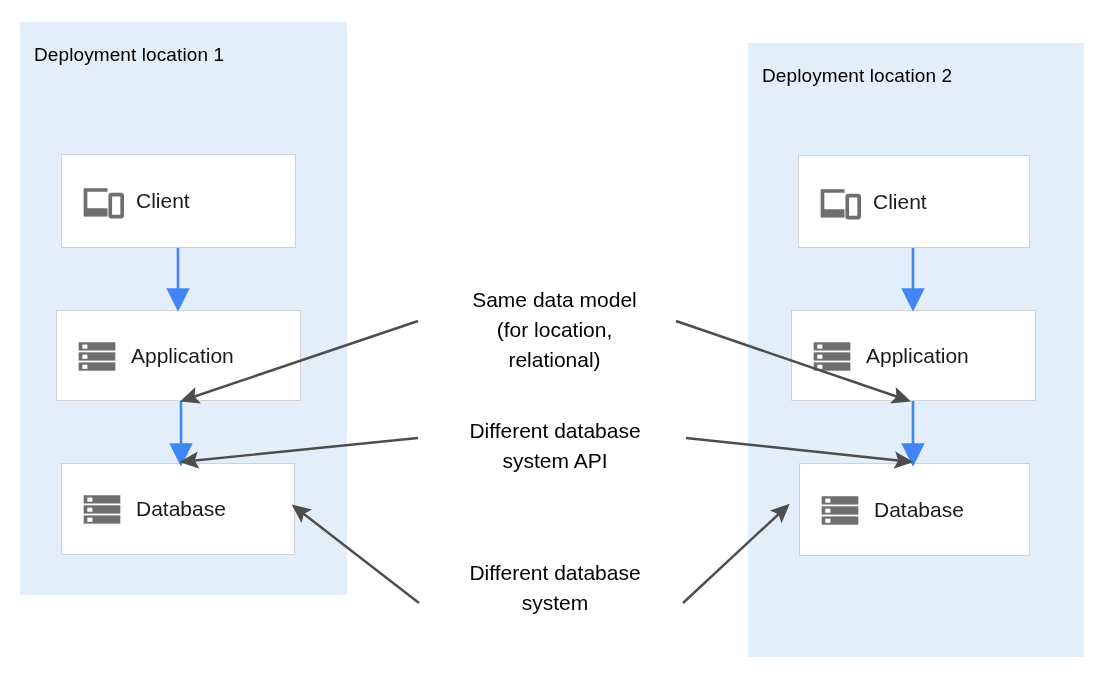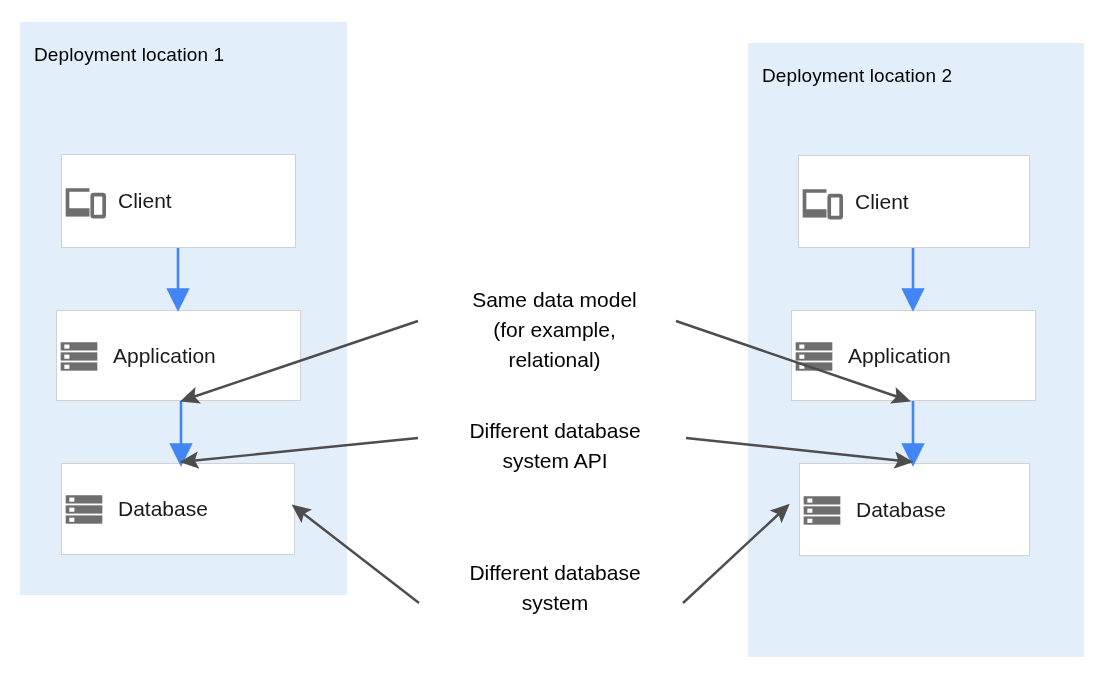--- a/index.html
+++ b/index.html
@@ -37,20 +37,21 @@
   }
 
   
   .node {
     position: absolute;
     background: #ffffff;
     border: 1px solid #d2d2d2;
     box-sizing: border-box;
     display: flex;
     align-items: center;
+    padding-left: 18px;
   }
   .node-icon {
     width: 44px;
     height: 44px;
     flex: 0 0 44px;
     margin-right: 12px;
     display: block;
   }
   .node-label {
     font-size: 21px;
@@ -189,21 +190,21 @@
     <line x1="676" y1="321" x2="901" y2="398" stroke="#4d4d4d" stroke-width="2.4" marker-end="url(#gray-head)"></line>
 
     <line x1="418" y1="438" x2="190" y2="461" stroke="#4d4d4d" stroke-width="2.4" marker-end="url(#gray-head)"></line>
     <line x1="686" y1="438" x2="903" y2="461" stroke="#4d4d4d" stroke-width="2.4" marker-end="url(#gray-head)"></line>
 
     <line x1="419" y1="603" x2="300" y2="511" stroke="#4d4d4d" stroke-width="2.4" marker-end="url(#gray-head)"></line>
     <line x1="683" y1="603" x2="782" y2="511" stroke="#4d4d4d" stroke-width="2.4" marker-end="url(#gray-head)"></line>
   </svg>
 
   <div class="annotation" id="ann-data-model">Same data model
-(for example,
+(for location,
 relational)</div>
 
   <div class="annotation" id="ann-db-api">Different database
 system API</div>
 
   <div class="annotation" id="ann-db-system">Different database
 system</div>
 
 </div>
 

